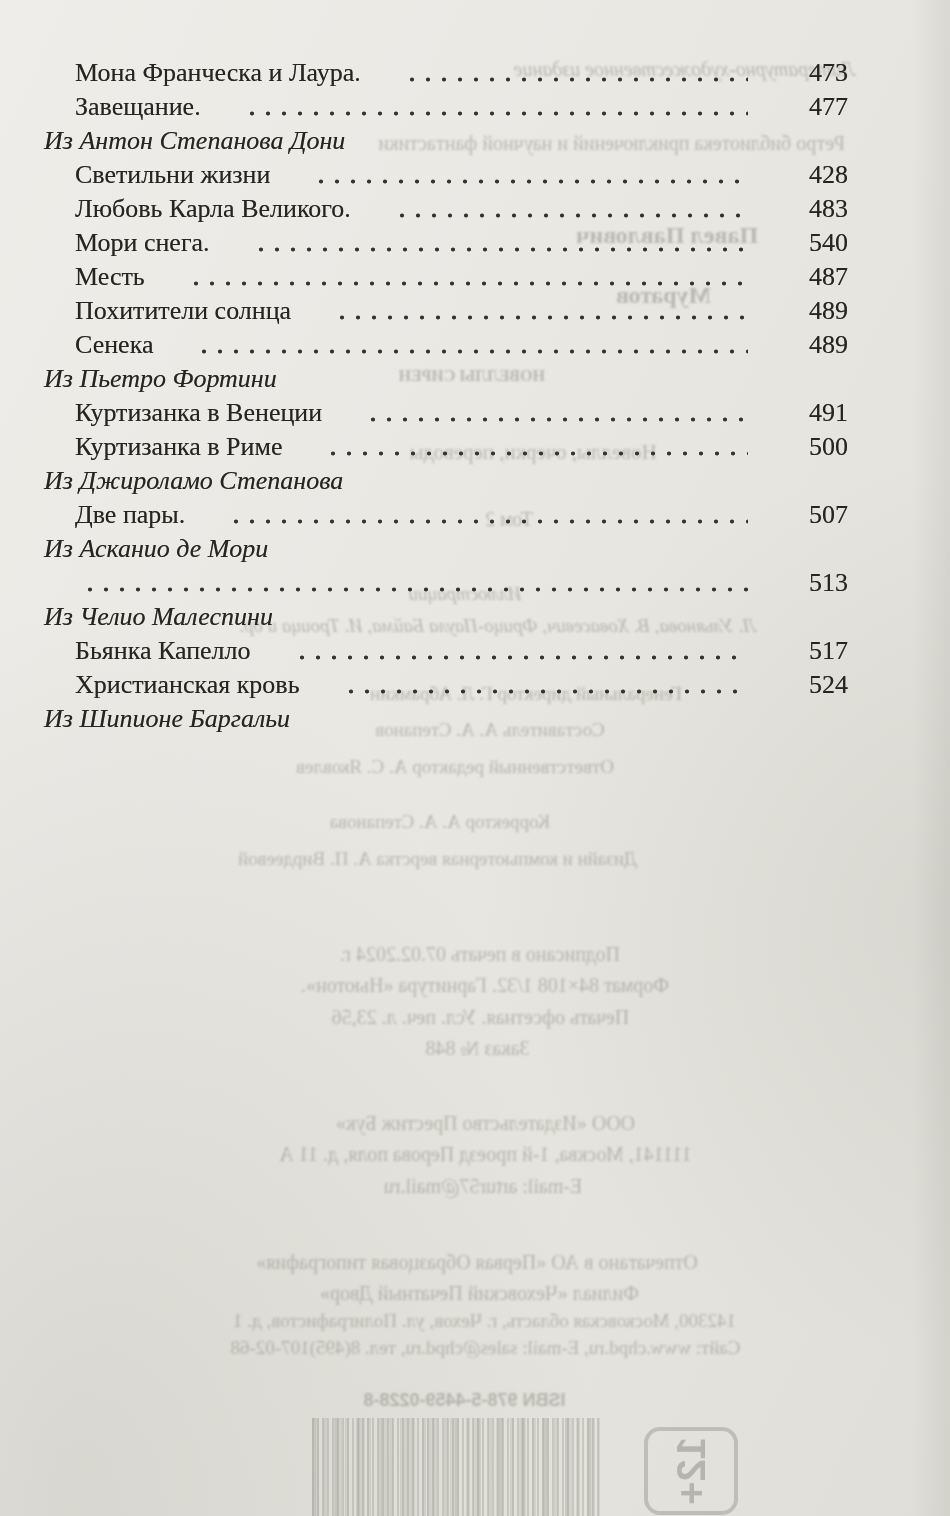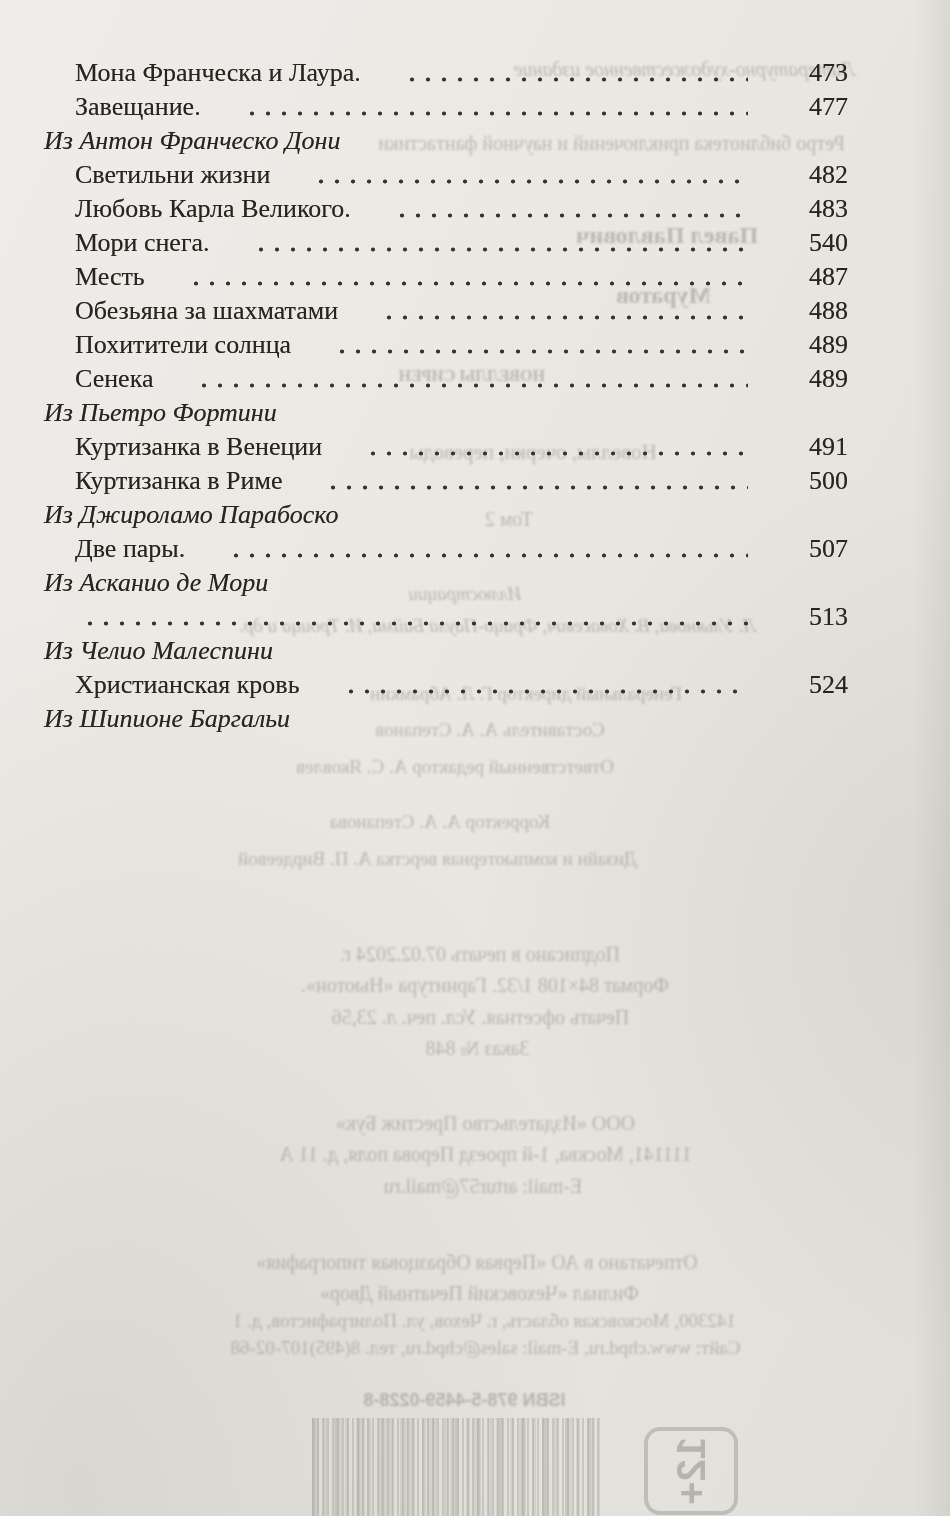--- a/index.html
+++ b/index.html
@@ -83,46 +83,41 @@
         <span class="t">Мона Франческа и Лаура.</span>
         <span class="leader"></span>
         <span class="pg">473</span>
       </div>
       <div class="row entry">
         <span class="t">Завещание.</span>
         <span class="leader"></span>
         <span class="pg">477</span>
       </div>
       <div class="row section">
-        <span class="sec">Из Антон Франческо Дони</span>
+        <span class="sec">Из Антон Степанова Дони</span>
       </div>
       <div class="row entry">
         <span class="t">Светильни жизни</span>
         <span class="leader"></span>
-        <span class="pg">482</span>
+        <span class="pg">428</span>
       </div>
       <div class="row entry">
         <span class="t">Любовь Карла Великого.</span>
         <span class="leader"></span>
         <span class="pg">483</span>
       </div>
       <div class="row entry">
         <span class="t">Мори снега.</span>
         <span class="leader"></span>
         <span class="pg">540</span>
       </div>
       <div class="row entry">
         <span class="t">Месть</span>
         <span class="leader"></span>
         <span class="pg">487</span>
-      </div>
-      <div class="row entry">
-        <span class="t">Обезьяна за шахматами</span>
-        <span class="leader"></span>
-        <span class="pg">488</span>
       </div>
       <div class="row entry">
         <span class="t">Похитители солнца</span>
         <span class="leader"></span>
         <span class="pg">489</span>
       </div>
       <div class="row entry">
         <span class="t">Сенека</span>
         <span class="leader"></span>
         <span class="pg">489</span>
@@ -134,38 +129,43 @@
         <span class="t">Куртизанка в Венеции</span>
         <span class="leader"></span>
         <span class="pg">491</span>
       </div>
       <div class="row entry">
         <span class="t">Куртизанка в Риме</span>
         <span class="leader"></span>
         <span class="pg">500</span>
       </div>
       <div class="row section">
-        <span class="sec">Из Джироламо Парабоско</span>
+        <span class="sec">Из Джироламо Степанова</span>
       </div>
       <div class="row entry">
         <span class="t">Две пары.</span>
         <span class="leader"></span>
         <span class="pg">507</span>
       </div>
       <div class="row section">
         <span class="sec">Из Асканио де Мори</span>
       </div>
       <div class="row entry">
         <span class="leader"></span>
         <span class="pg">513</span>
       </div>
       <div class="row section">
         <span class="sec">Из Челио Малеспини</span>
       </div>
       <div class="row entry">
+        <span class="t">Бьянка Капелло</span>
+        <span class="leader"></span>
+        <span class="pg">517</span>
+      </div>
+      <div class="row entry">
         <span class="t">Христианская кровь</span>
         <span class="leader"></span>
         <span class="pg">524</span>
       </div>
       <div class="row section">
         <span class="sec">Из Шипионе Баргальи</span>
       </div>
     </div>
 </div>
 

